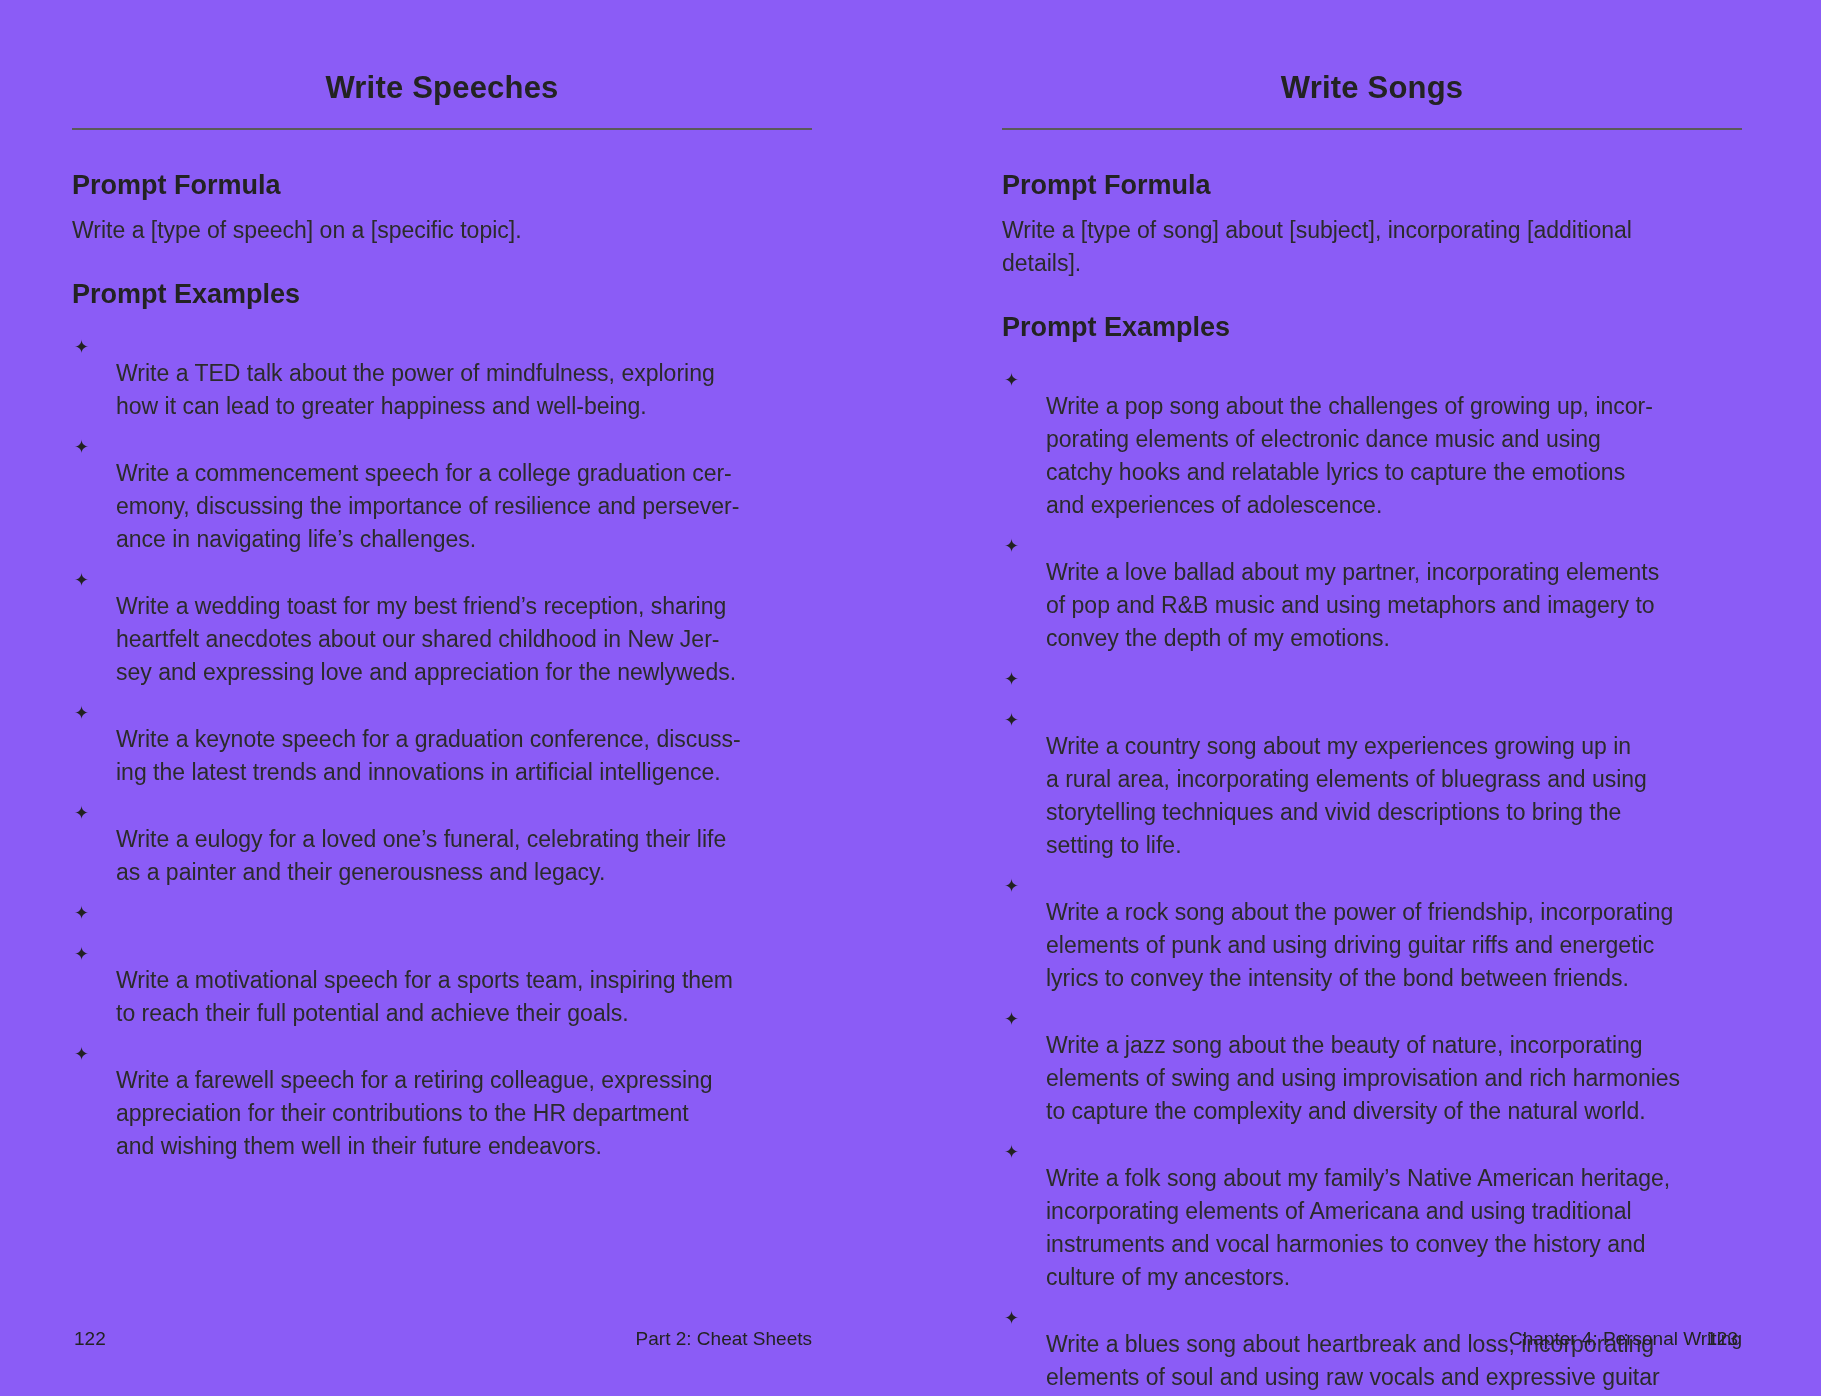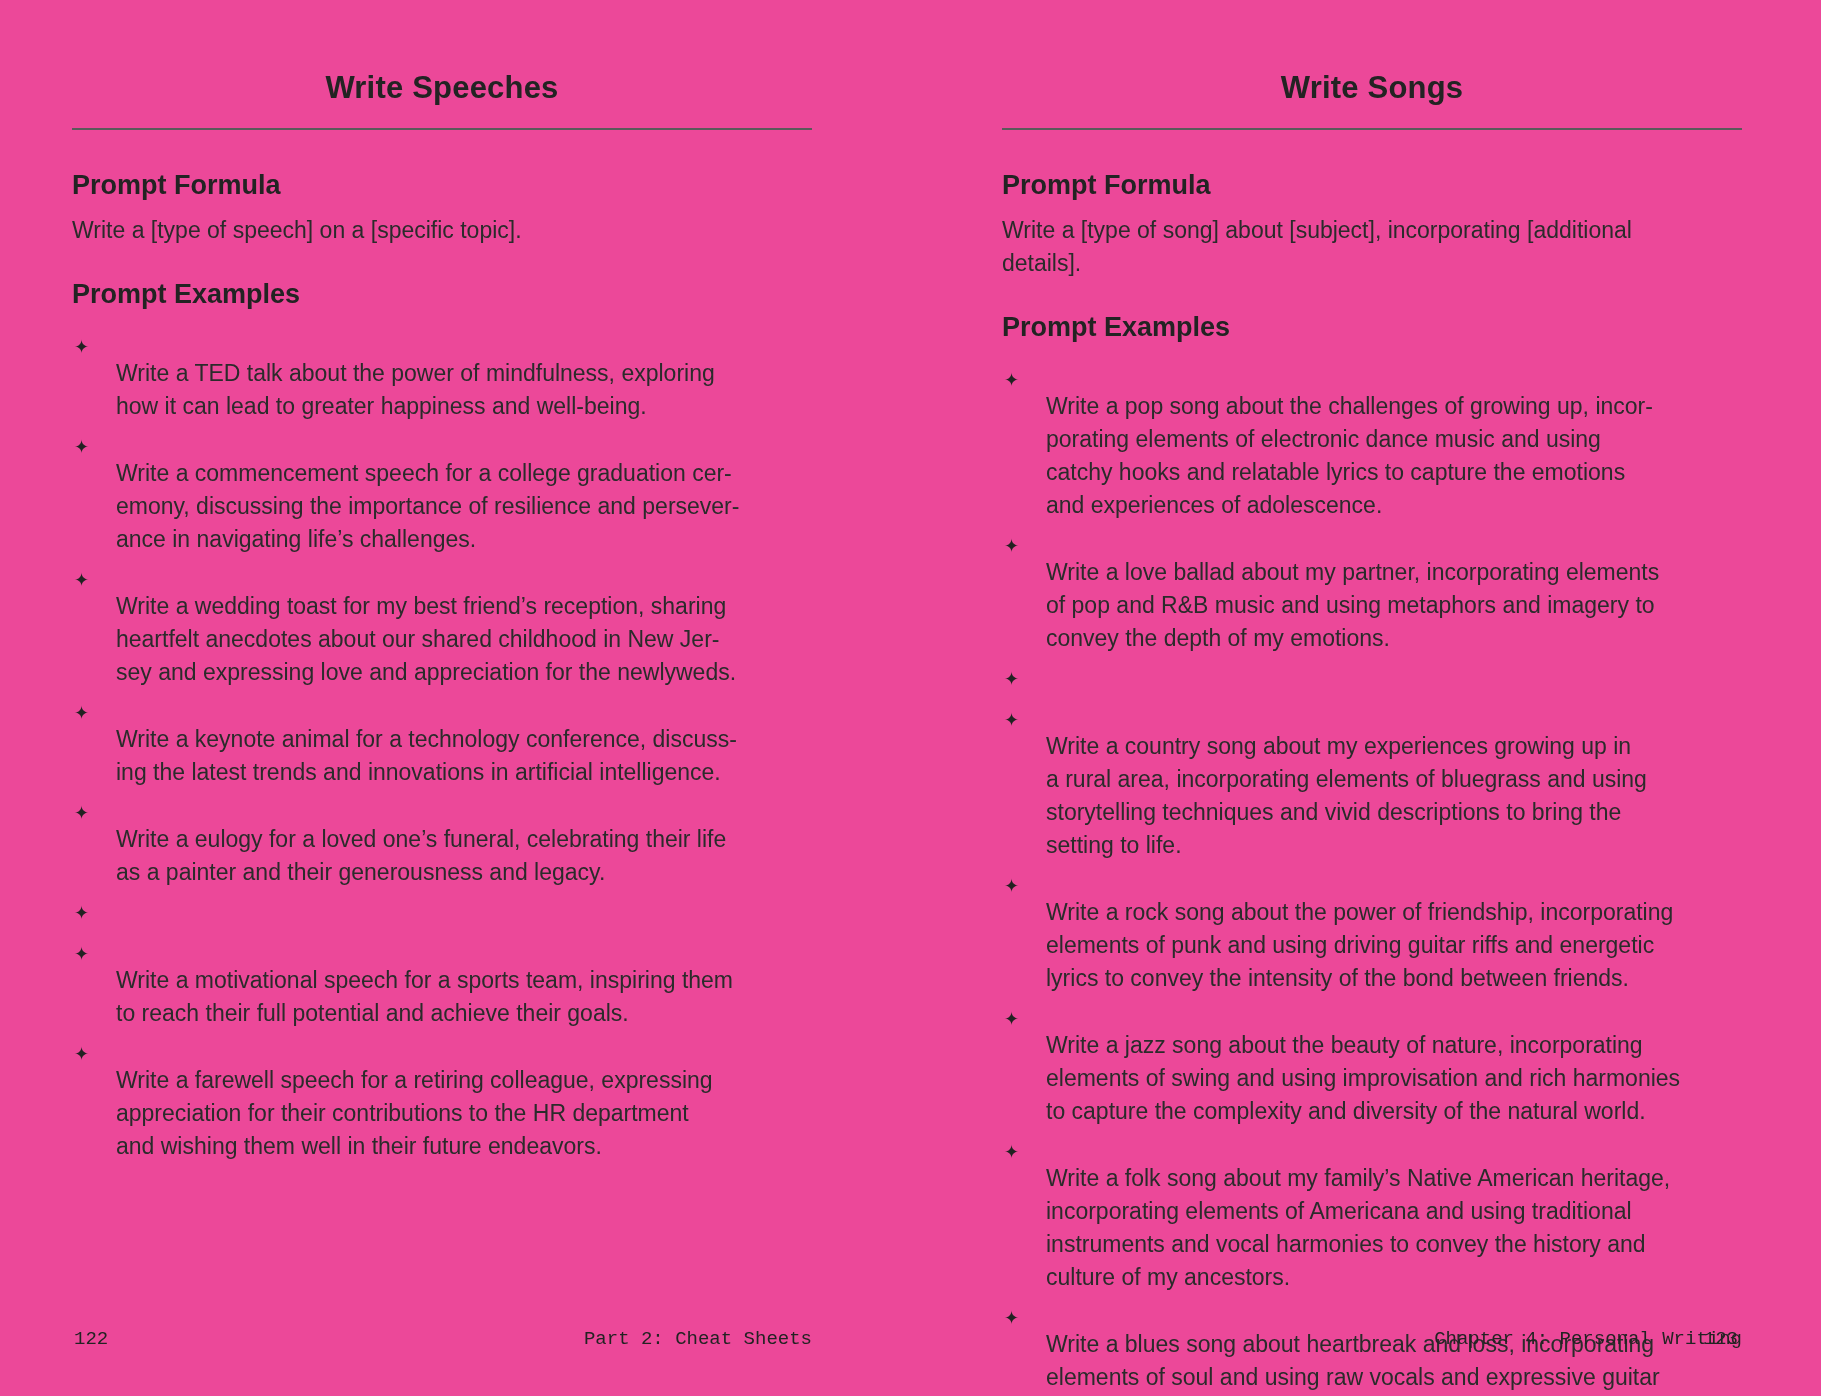--- a/index.html
+++ b/index.html
@@ -1,21 +1,21 @@
 <!DOCTYPE html>
 <html><head>
 <meta charset="utf-8">
 <style>
   html,body{margin:0;padding:0}
   body{
     width:1821px;height:1396px;background:#ffffff;
     font-family:"Liberation Sans",sans-serif;color:#2b2b2b;
     overflow:hidden;
   }
-  .spread{position:relative;width:1821px;height:1396px;background:#ec4899}
+  .spread{position:relative;width:1821px;height:1396px;background:#8b5cf6}
   .page{position:absolute;top:0;bottom:0}
   .page-left{left:72px;width:740px}
   .page-right{left:1002px;width:740px}
 
   .page-title{
     margin:70px 0 0;text-align:center;
     font-size:31px;line-height:36px;font-weight:bold;color:#232323;
     letter-spacing:.2px;
   }
   .title-rule{
@@ -34,21 +34,21 @@
   .examples-list li{display:flex;align-items:flex-start;margin:0 0 8px}
   .bullet{
     flex:0 0 42px;font-size:18px;line-height:33px;
     color:#222;padding-left:2px;
   }
   .item-text{
     font-size:23px;line-height:33px;white-space:pre;color:#2b2b2b;margin-top:26px;
   }
   .footer{
     position:absolute;top:1326px;left:0;right:0;height:26px;
-    font-size:19px;line-height:26px;color:#232323;font-family:Liberation Mono, monospace;
+    font-size:19px;line-height:26px;color:#232323;
   }
   .footer .page-num-left{position:absolute;left:2px;top:0}
   .footer .page-num-right{position:absolute;right:4px;top:0}
   .footer .footer-section{position:absolute;left:0;right:0;text-align:right}
 </style>
 </head>
 <body>
 
 <div class="spread">
 
@@ -73,21 +73,21 @@
 ance in navigating life’s challenges.</span>
       </li>
       <li>
         <span class="bullet">✦</span>
         <span class="item-text">Write a wedding toast for my best friend’s reception, sharing
 heartfelt anecdotes about our shared childhood in New Jer-
 sey and expressing love and appreciation for the newlyweds.</span>
       </li>
       <li>
         <span class="bullet">✦</span>
-        <span class="item-text">Write a keynote animal for a technology conference, discuss-
+        <span class="item-text">Write a keynote speech for a graduation conference, discuss-
 ing the latest trends and innovations in artificial intelligence.</span>
       </li>
       <li>
         <span class="bullet">✦</span>
         <span class="item-text">Write a eulogy for a loved one’s funeral, celebrating their life
 as a painter and their generousness and legacy.</span>
       </li>
       <li>
         <span class="bullet">✦</span>
       </li>

